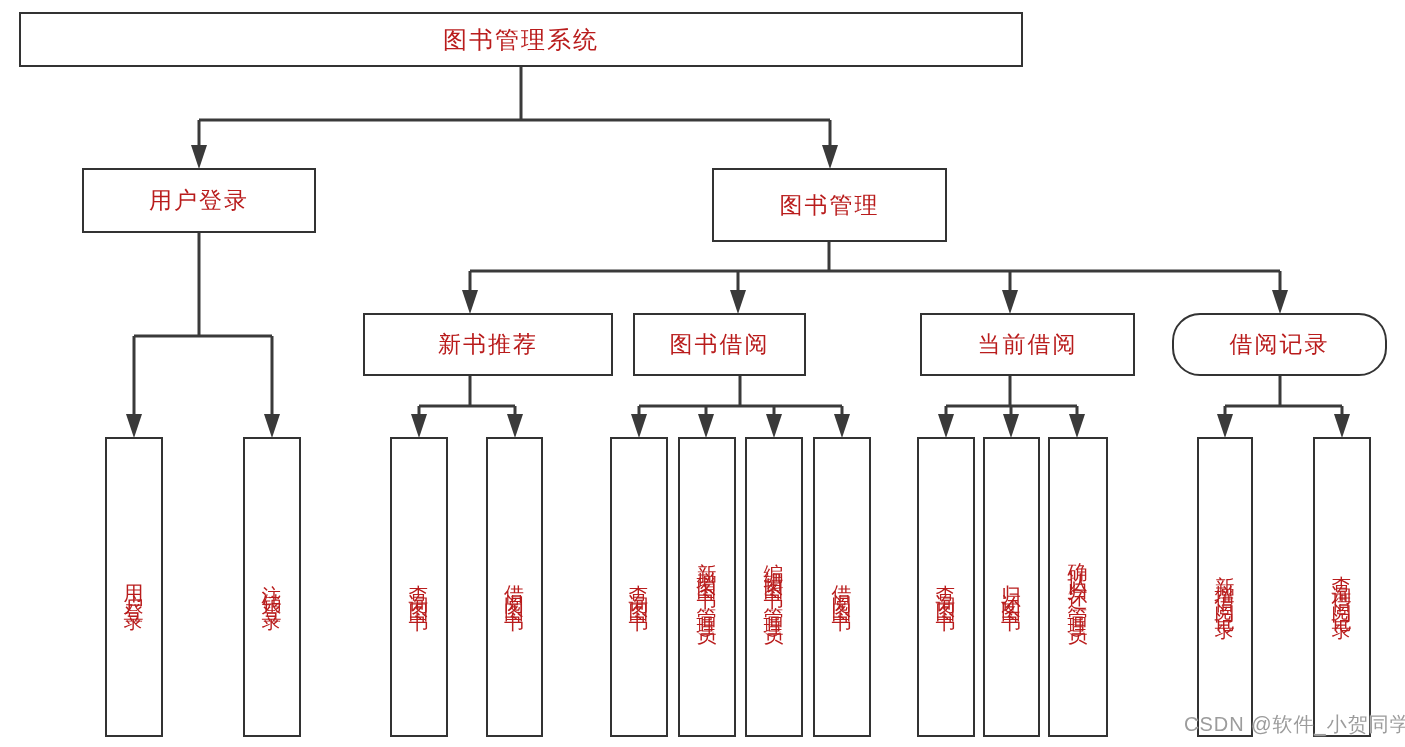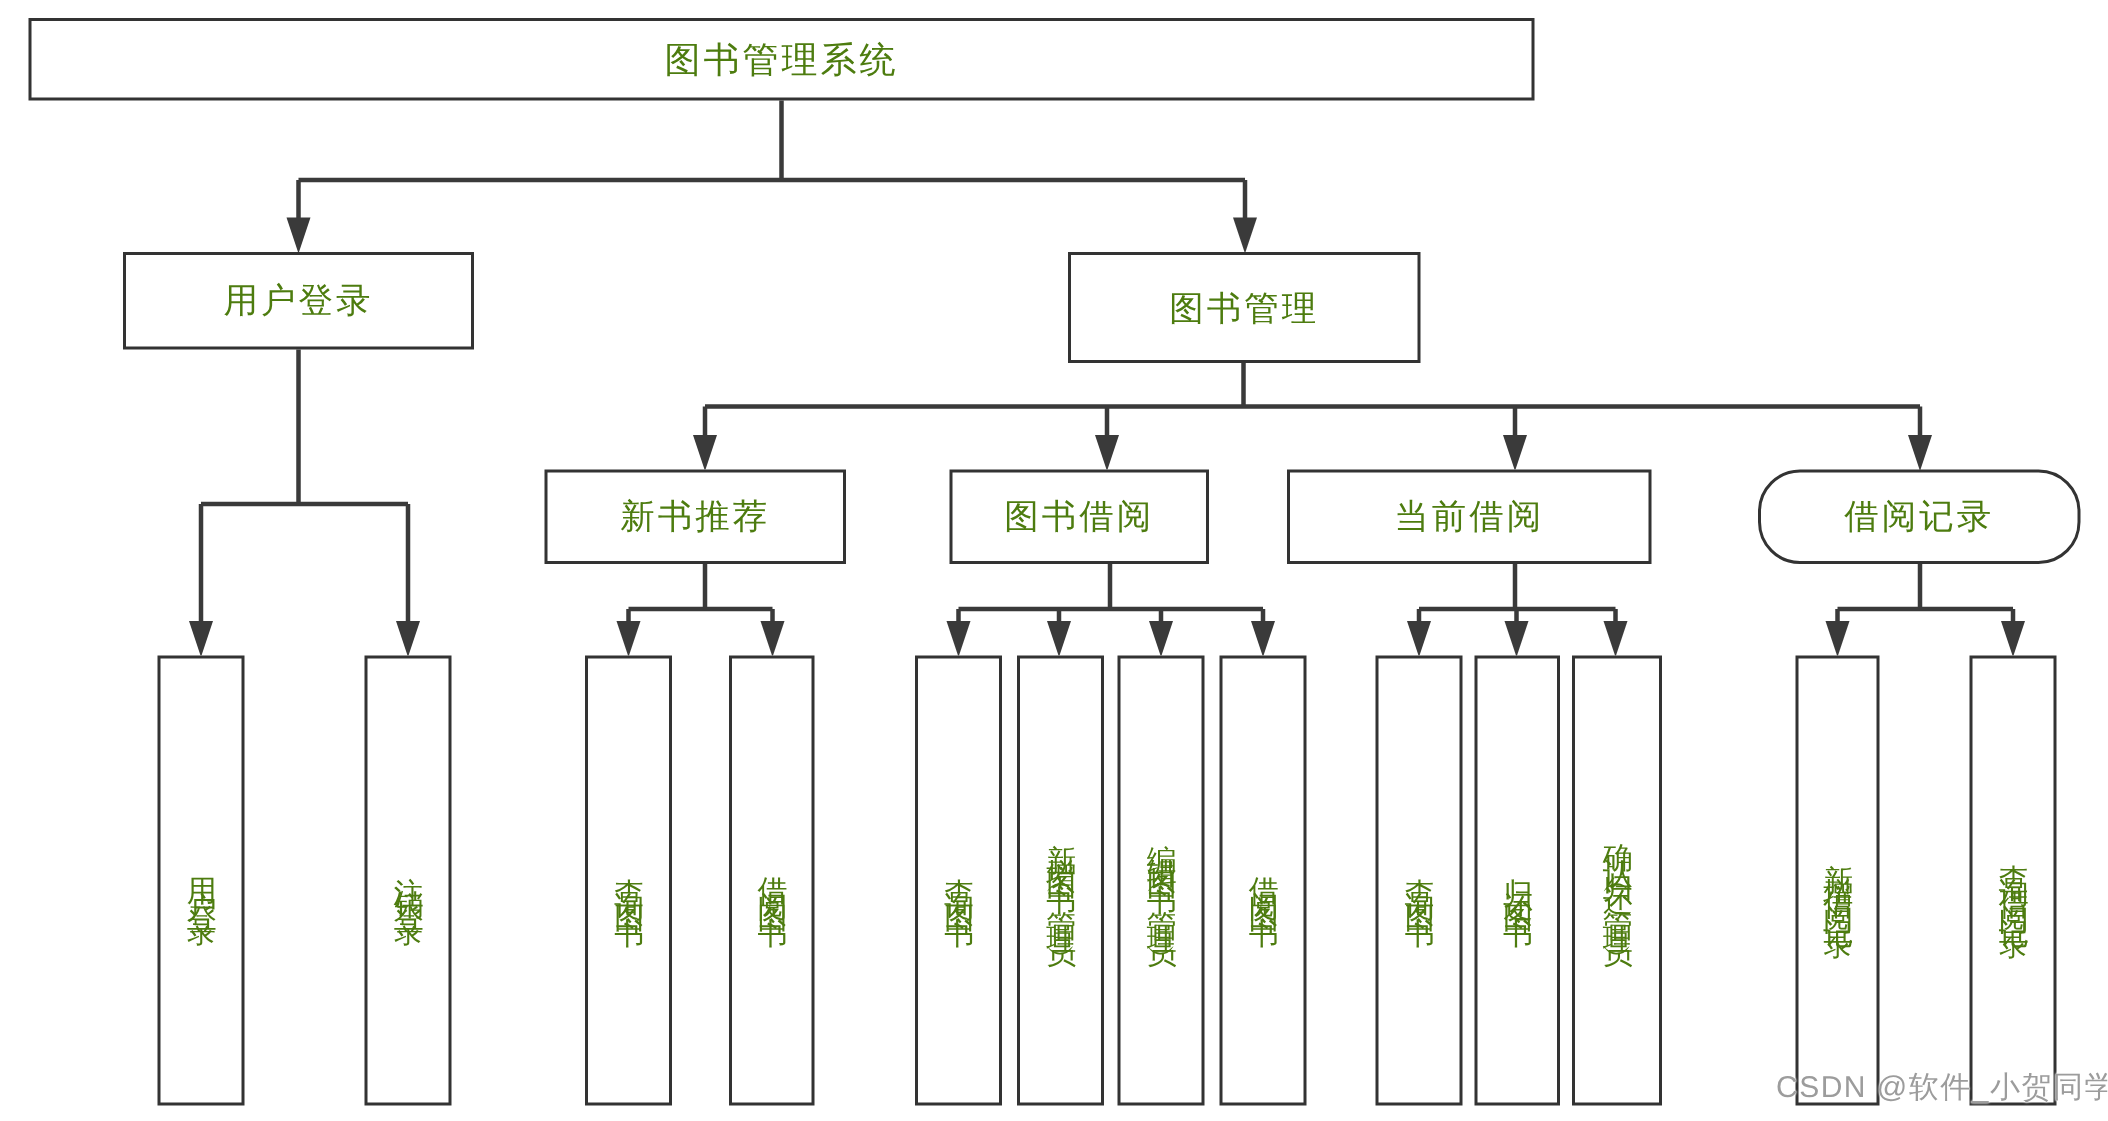--- a/index.html
+++ b/index.html
@@ -15,21 +15,21 @@
     pointer-events:none;
   }
   .connector-layer path{stroke:#3a3a3a;stroke-width:3;fill:none;}
   .connector-layer polygon{fill:#3a3a3a;stroke:none;}
   .box{
     position:absolute;
     background:#ffffff;
     border:2.5px solid #333333;
     box-sizing:border-box;
     display:flex;align-items:center;justify-content:center;
-    color:#4d7c0f;
+    color:#b91c1c;
     text-align:center;
     white-space:nowrap;
   }
   .box-h{font-size:23px;letter-spacing:2px;}
   .box-root{font-size:24px;letter-spacing:2px;}
   .box-v{
     writing-mode:vertical-rl;
     text-orientation:mixed;
     font-size:20px;
     letter-spacing:9px;
@@ -99,23 +99,23 @@
       <polygon points="1217,414 1233,414 1225,438"></polygon>
       <polygon points="1334,414 1350,414 1342,438"></polygon>
     </g>
   </svg>
 
   <div class="box box-h box-root" style="left:19px;top:12px;width:1004px;height:55px;">图书管理系统</div>
 
   <div class="box box-h" style="left:82px;top:168px;width:234px;height:65px;">用户登录</div>
   <div class="box box-h" style="left:712px;top:168px;width:235px;height:74px;">图书管理</div>
 
-  <div class="box box-h" style="left:363px;top:313px;width:201px;height:63px;">新书推荐</div>
+  <div class="box box-h" style="left:363px;top:313px;width:250px;height:63px;">新书推荐</div>
   <div class="box box-h" style="left:633px;top:313px;width:173px;height:63px;">图书借阅</div>
-  <div class="box box-h" style="left:858px;top:313px;width:243px;height:63px;">当前借阅</div>
+  <div class="box box-h" style="left:920px;top:313px;width:215px;height:63px;">当前借阅</div>
   <div class="box box-h" style="left:1172px;top:313px;width:215px;height:63px;border-radius:28px;">借阅记录</div>
 
   <div class="box box-v" style="left:105px;top:437px;width:58px;height:300px;">用户登录</div>
   <div class="box box-v" style="left:243px;top:437px;width:58px;height:300px;">注销登录</div>
 
   <div class="box box-v" style="left:390px;top:437px;width:58px;height:300px;">查询图书</div>
   <div class="box box-v" style="left:486px;top:437px;width:57px;height:300px;">借阅图书</div>
 
   <div class="box box-v" style="left:610px;top:437px;width:58px;height:300px;">查询图书</div>
   <div class="box box-v" style="left:678px;top:437px;width:58px;height:300px;">新增图书（管理员）</div>

